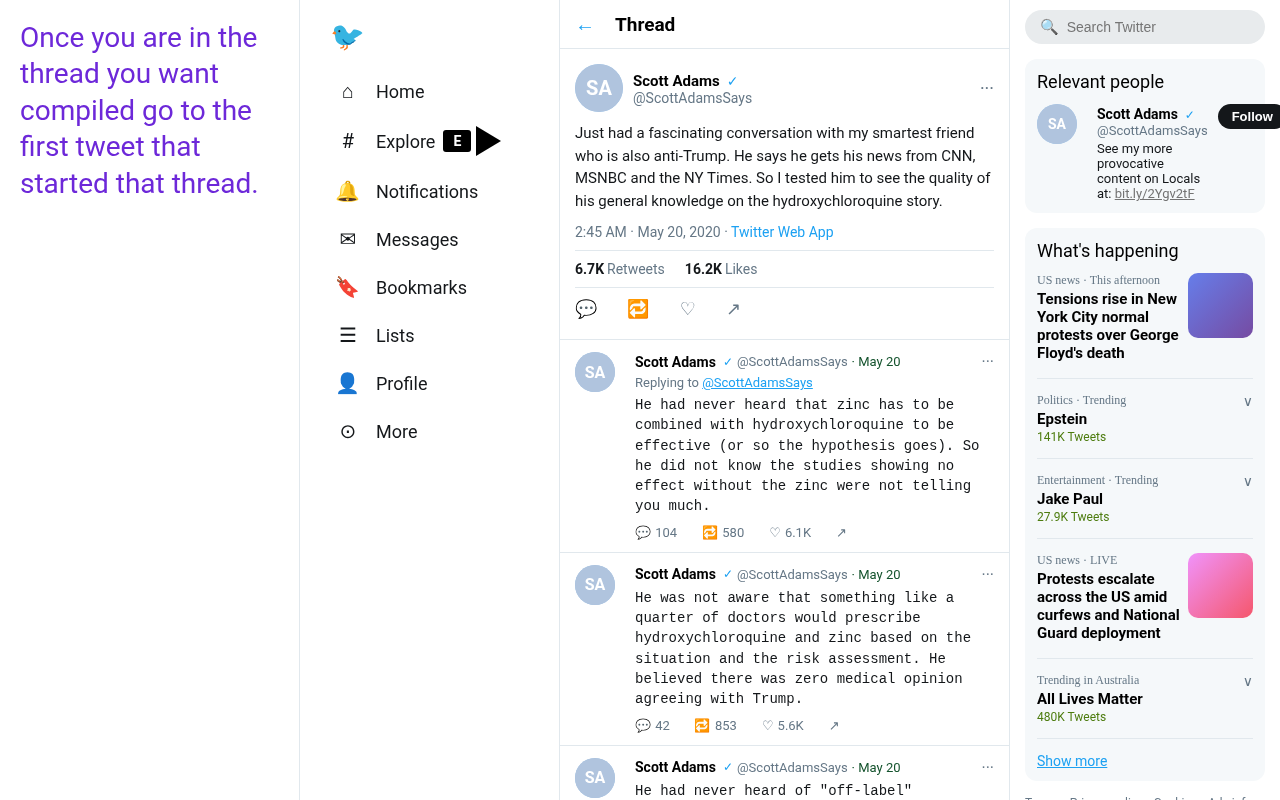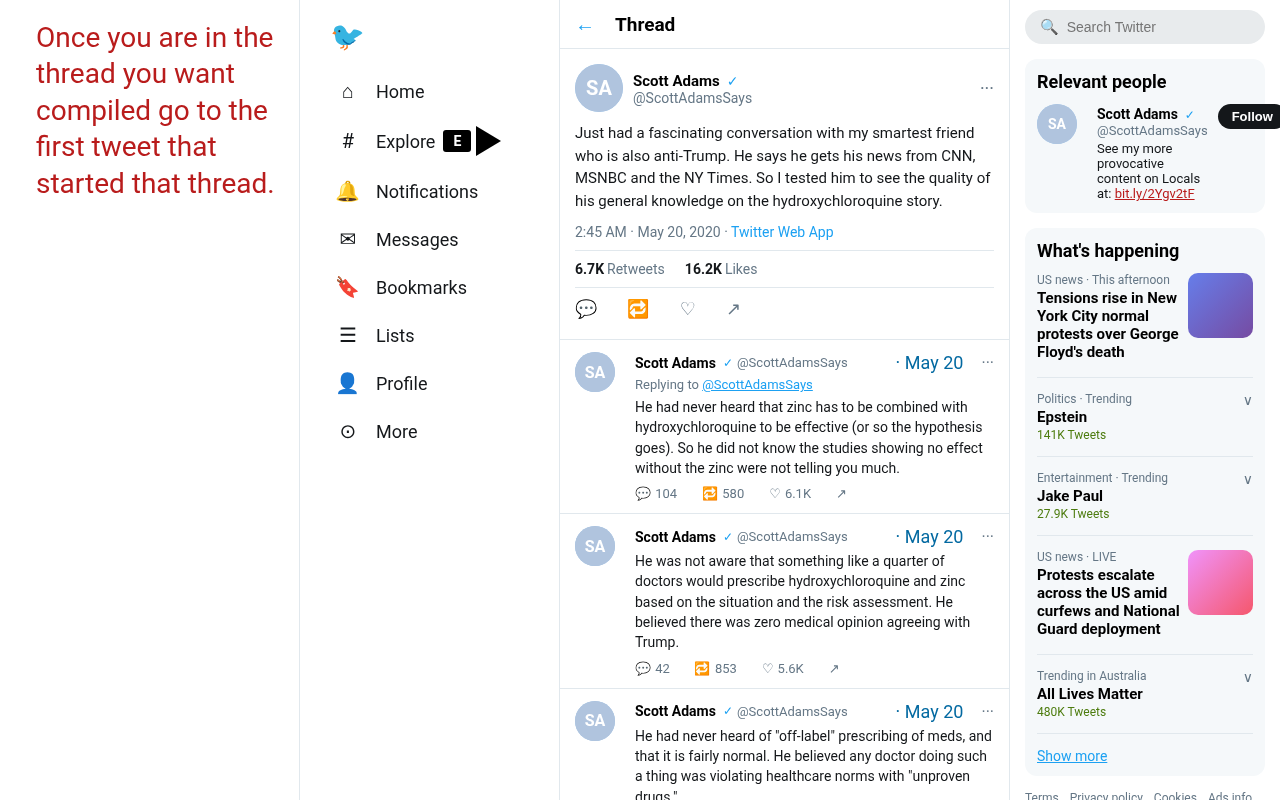--- a/index.html
+++ b/index.html
@@ -2,25 +2,25 @@
 <html><head>
   <meta charset="utf-8">
   <style>
     * { box-sizing: border-box; margin: 0; padding: 0; }
     body { font-family: -apple-system, BlinkMacSystemFont, "Segoe UI", Roboto, sans-serif; background: #fff; display: flex; width: 1280px; min-height: 800px; overflow: hidden; }
 
     
     .instruction-panel {
       width: 300px;
       min-width: 300px;
-      padding: 20px 20px 0 36px;
+      padding: 20px 20px 0 20px;
       font-size: 28px;
       font-weight: 400;
       line-height: 1.3;
-      color: #b91c1c;
+      color: #6d28d9;
       border-right: 1px solid #e1e8ed;
     }
 
     
     .sidebar {
       width: 260px;
       min-width: 260px;
       padding: 10px 20px;
       border-right: 1px solid #e1e8ed;
       display: flex;
@@ -161,24 +161,24 @@
     .reply-tweet {
       padding: 12px 15px;
       border-bottom: 1px solid #e1e8ed;
       display: flex;
       gap: 10px;
     }
     .reply-content { flex: 1; }
     .reply-author-row { display: flex; align-items: center; flex-wrap: wrap; gap: 4px; margin-bottom: 4px; }
     .reply-author-name { font-weight: bold; font-size: 14px; }
     .reply-handle { color: #657786; font-size: 13px; }
-    .reply-date { color: #0369a1; font-size: 18px; margin-left: 44px; }
+    .reply-date { color: #14532d; font-size: 13px; }
     .replying-to { color: #657786; font-size: 13px; margin-bottom: 5px; }
     .replying-to a { color: #1da1f2; }
-    .reply-text { font-size: 14px; line-height: 1.45; color: #14171a; margin-bottom: 8px; }
+    .reply-text { font-size: 14px; line-height: 1.45; color: #14171a; margin-bottom: 8px; font-family: Liberation Mono, monospace; }
     .reply-actions { display: flex; gap: 25px; color: #657786; font-size: 13px; }
     .reply-action { display: flex; align-items: center; gap: 4px; cursor: pointer; }
 
     
     .right-sidebar {
       width: 270px;
       min-width: 270px;
       padding: 10px 15px;
       overflow-y: auto;
       max-height: 800px;
@@ -188,32 +188,32 @@
       align-items: center;
       background: #e8ebed;
       border-radius: 20px;
       padding: 8px 15px;
       margin-bottom: 15px;
       width: 100%;
     }
     .search-icon { color: #657786; margin-right: 8px; font-size: 15px; }
     .search-input { background: transparent; border: none; outline: none; font-size: 14px; color: #657786; width: 100%; }
     .right-section { background: #f5f8fa; border-radius: 12px; padding: 12px; margin-bottom: 15px; }
-    .right-section-title { font-size: 18px; font-weight: bold; margin-bottom: 12px; }
+    .right-section-title { font-size: 18px; font-weight: normal; margin-bottom: 12px; }
     .relevant-person { display: flex; align-items: flex-start; gap: 10px; }
     .relevant-person .person-info { flex: 1; }
     .relevant-person .person-name { font-weight: bold; font-size: 14px; }
     .relevant-person .person-handle { color: #657786; font-size: 13px; }
     .relevant-person .person-bio { font-size: 13px; color: #14171a; margin-top: 3px; }
-    .person-bio a { color: #b91c1c; }
+    .person-bio a { color: #737373; }
     .follow-btn { background: #14171a; color: #fff; border: none; border-radius: 20px; padding: 5px 14px; font-size: 13px; font-weight: bold; cursor: pointer; white-space: nowrap; }
     .trending-section { background: #f5f8fa; border-radius: 12px; padding: 12px; margin-bottom: 15px; }
     .trending-item { margin-bottom: 14px; padding-bottom: 14px; border-bottom: 1px solid #e1e8ed; }
     .trending-item:last-child { border-bottom: none; margin-bottom: 0; padding-bottom: 0; }
-    .trending-category { color: #657786; font-size: 12px; }
+    .trending-category { color: #657786; font-size: 12px; font-family: Liberation Serif, serif; }
     .trending-topic { font-weight: bold; font-size: 15px; margin: 2px 0; }
     .trending-count { color: #4d7c0f; font-size: 12px; }
     .trending-row { display: flex; align-items: flex-start; justify-content: space-between; }
     .trending-img { width: 65px; height: 65px; background: #ccc; border-radius: 10px; flex-shrink: 0; overflow: hidden; }
     .trending-img-content { width: 100%; height: 100%; background: linear-gradient(135deg, #667eea 0%, #764ba2 100%); }
     .trending-img-content2 { width: 100%; height: 100%; background: linear-gradient(135deg, #f093fb 0%, #f5576c 100%); }
     .trending-chevron { color: #657786; font-size: 14px; cursor: pointer; }
     .show-more { color: #1da1f2; font-size: 14px; cursor: pointer; display: block; margin-top: 5px; }
     .footer-links { font-size: 12px; color: #657786; margin-top: 5px; }
     .footer-links a { color: #657786; text-decoration: none; margin-right: 8px; }

